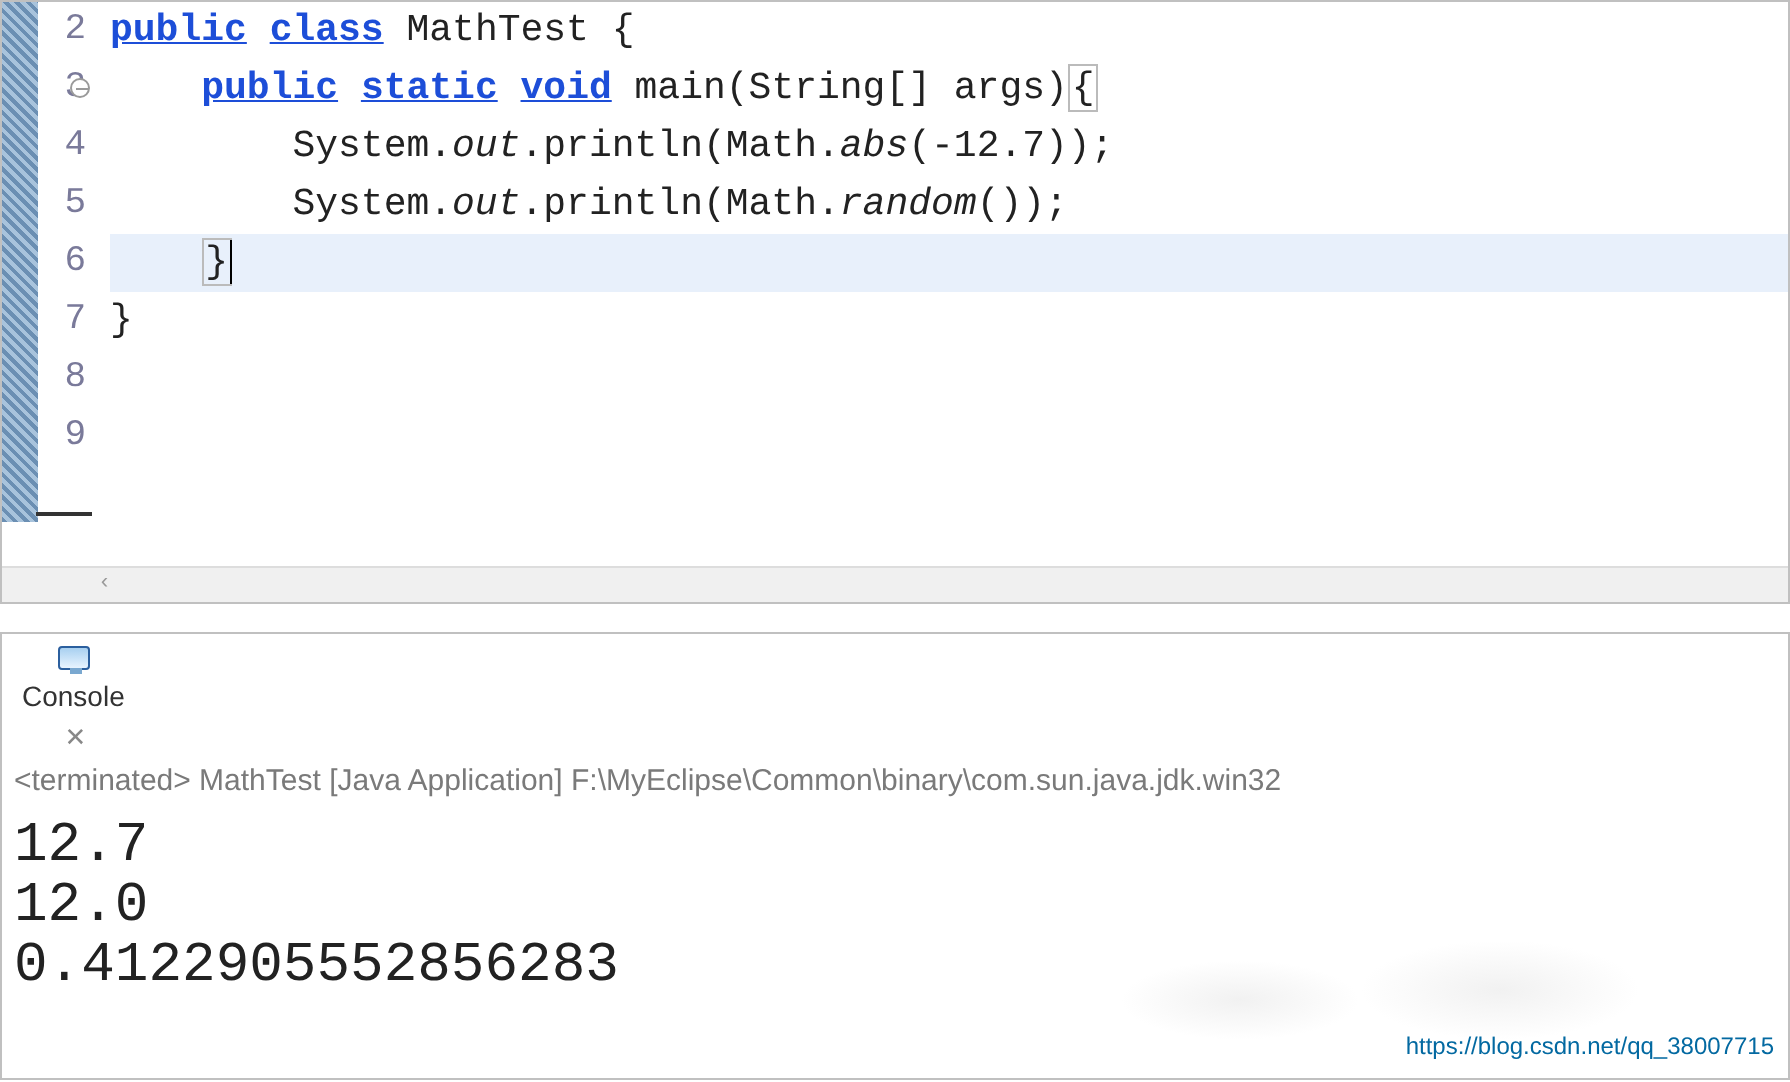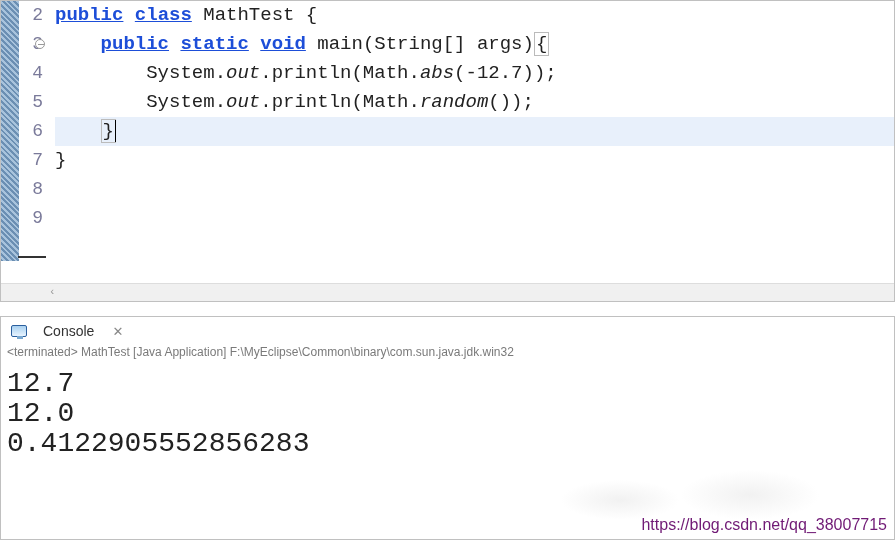--- a/index.html
+++ b/index.html
@@ -105,23 +105,24 @@
       display: flex;
       align-items: center;
       padding: 4px 6px 0 6px;
       gap: 6px;
       font-family: "Segoe UI", Tahoma, sans-serif;
       font-size: 14px;
     }
     .console-tab {
       display: flex;
       align-items: center;
-      gap: 16px;
+      gap: 5px;
       padding: 2px 4px;
       color: #333;
+      flex-direction: column;
     }
     .console-icon {
       width: 16px; height: 12px;
       border: 1px solid #2b5f9e;
       border-radius: 2px;
       position: relative;
       background: linear-gradient(#a8d0f0,#e8f4ff);
     }
     .console-icon::after {
       content: "";
@@ -130,39 +131,39 @@
       width: 6px; height: 3px;
       background: #7aa8d0;
     }
     .tab-close {
       color: #888;
       font-size: 13px;
       margin-left: 2px;
     }
     .console-info {
       font-family: "Segoe UI", Tahoma, sans-serif;
-      font-size: 12px;
+      font-size: 15px;
       color: #7a7a7a;
       padding: 4px 6px 6px 6px;
       border-bottom: none;
     }
     .console-output {
       padding: 4px 6px;
       color: #222;
       font-size: 28px;
       line-height: 30px;
       font-family: Consolas, 'Courier New', monospace;
     }
     .watermark {
       position: absolute;
       right: 8px;
       top: 516px;
       font-family: "Segoe UI", Tahoma, sans-serif;
-      font-size: 16px;
-      color: #701a75;
+      font-size: 12px;
+      color: #0369a1;
     }
     .smudge {
       position: absolute;
       background: radial-gradient(ellipse at center, rgba(200,200,200,0.25), rgba(255,255,255,0) 70%);
       pointer-events: none;
     }
     .sm1 { left: 560px; top: 480px; width: 120px; height: 40px; }
     .sm2 { left: 680px; top: 470px; width: 140px; height: 50px; }
     .underline-9 {
       display: inline-block;

